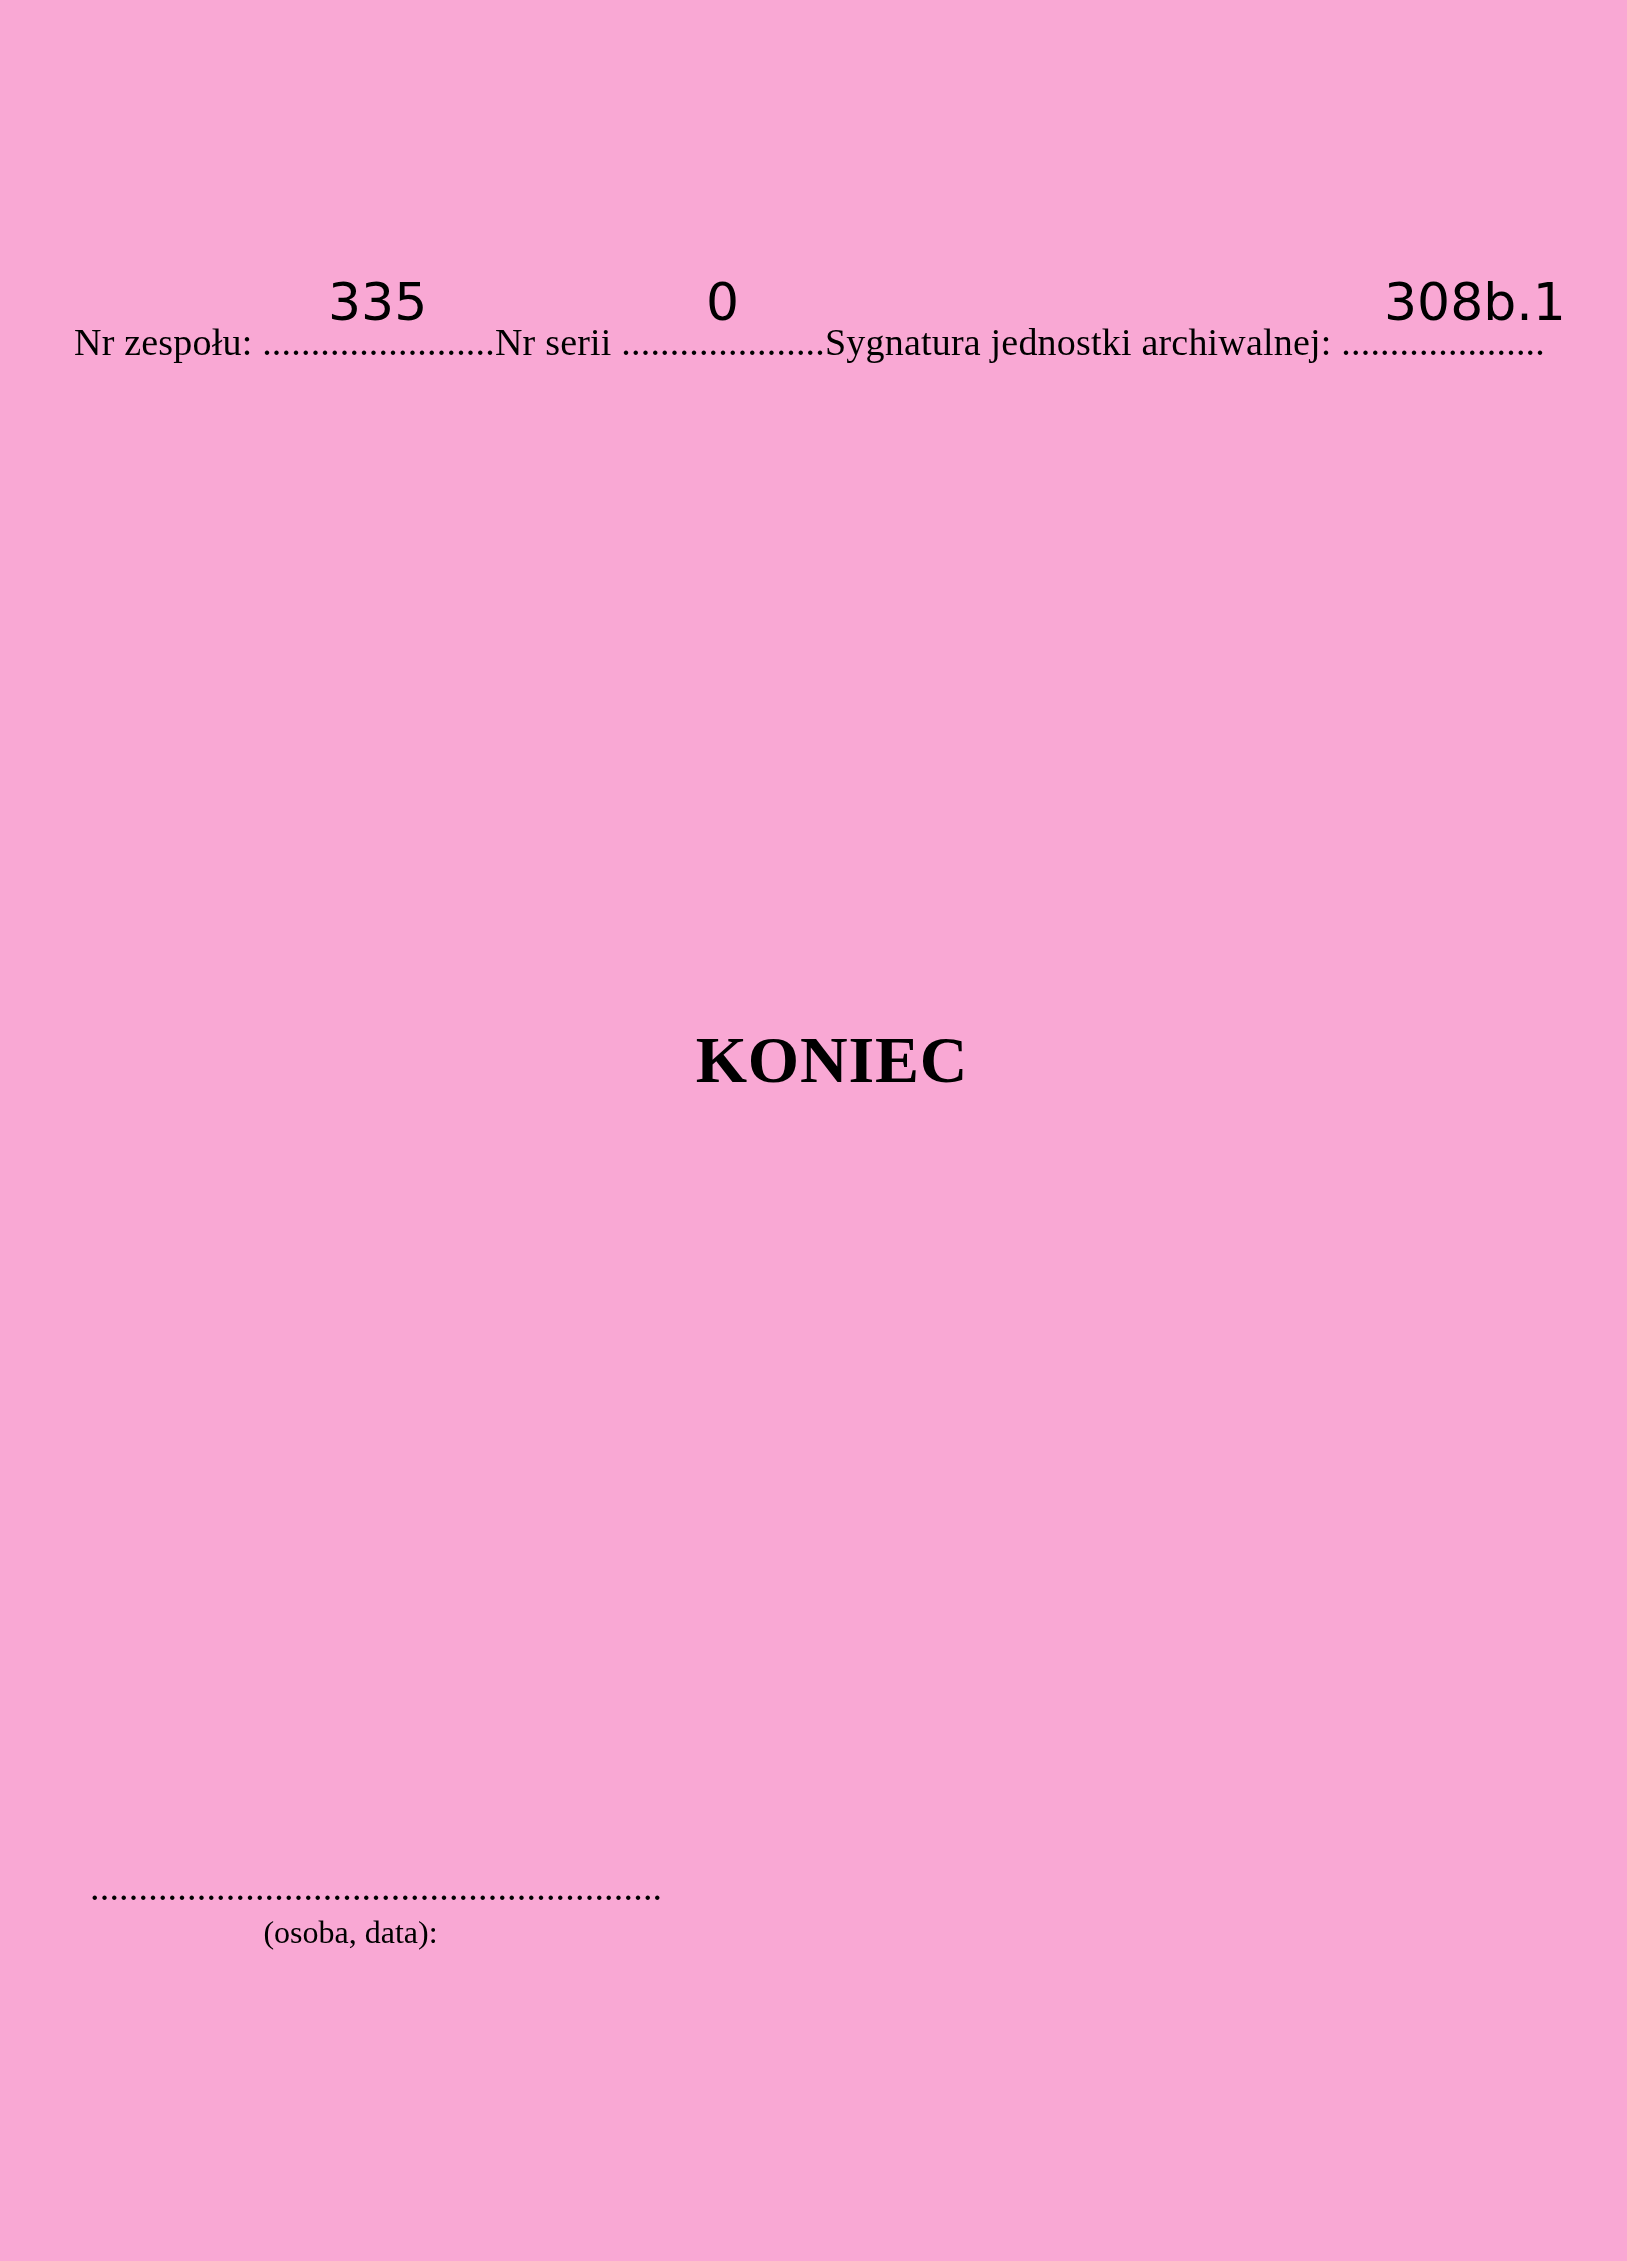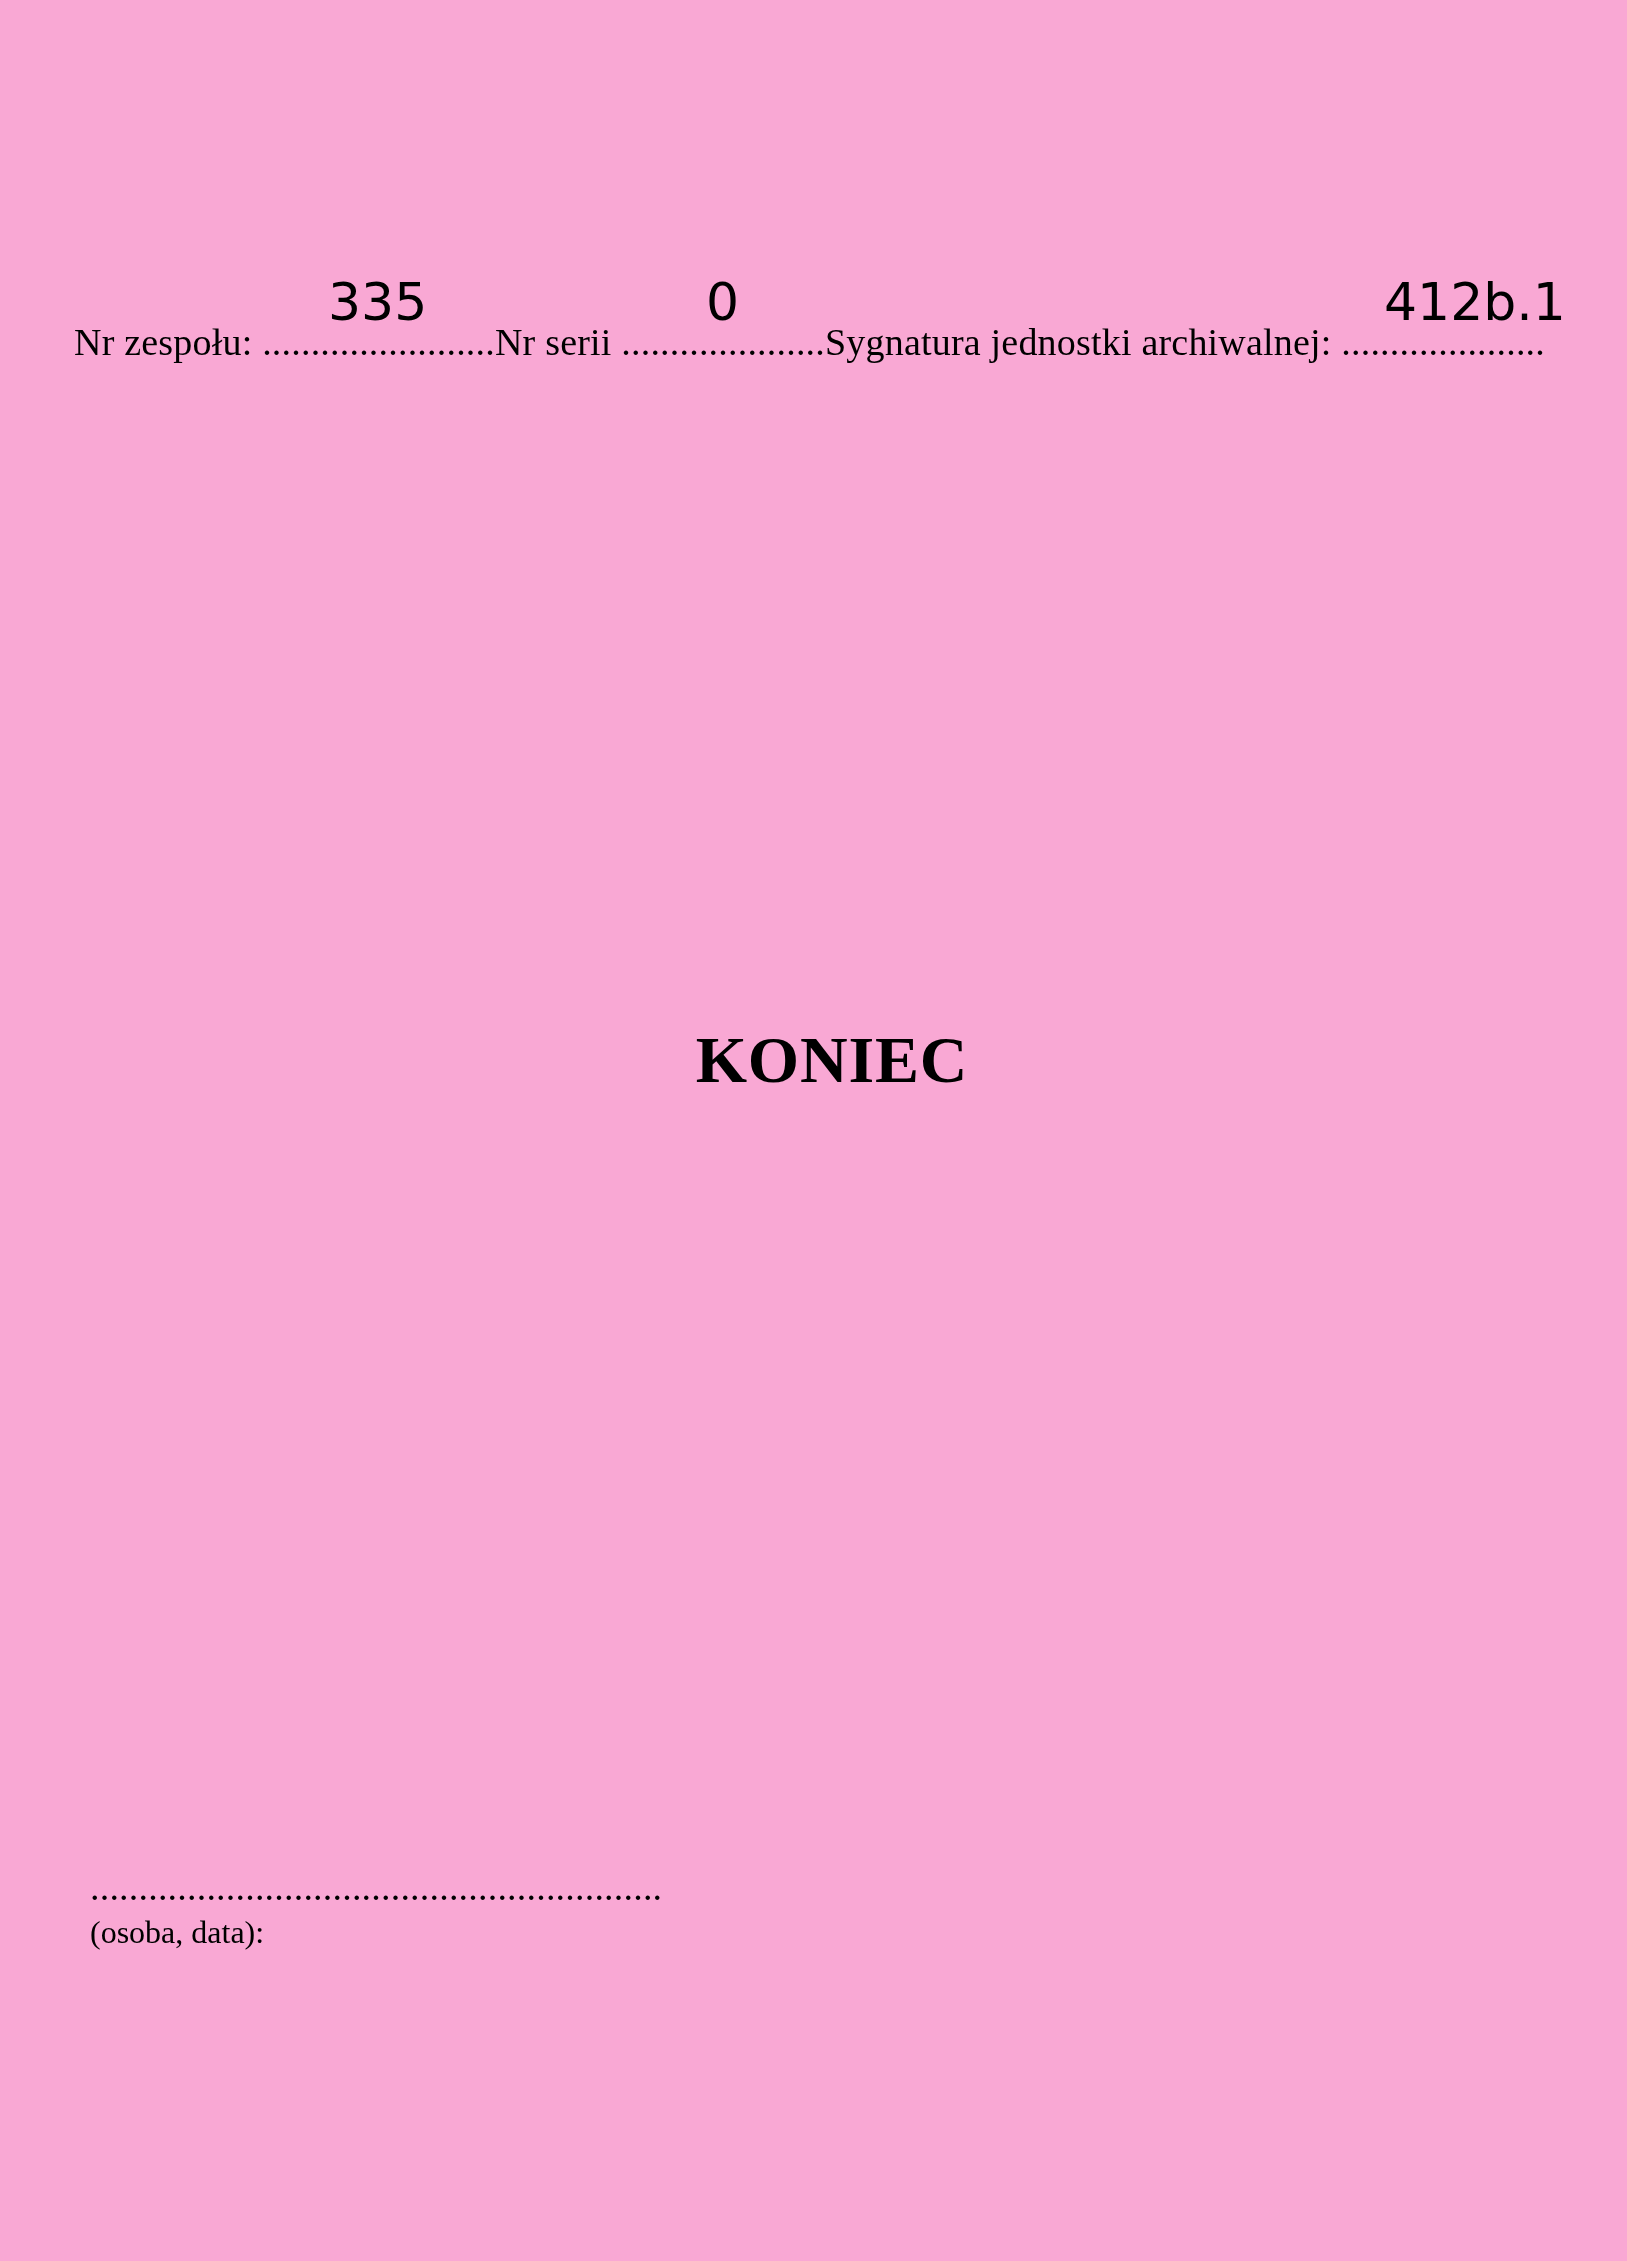--- a/index.html
+++ b/index.html
@@ -71,34 +71,34 @@
     font-size: 38px;
     line-height: 43px;
     white-space: pre;
     letter-spacing: 0.2px;
   }
   .osoba-caption {
     position: absolute;
     left: 90px;
     top: 1914px;
     width: 521px;
-    text-align: left;
+    text-align: center;
     font-size: 32px;
     line-height: 37px;
     white-space: nowrap;
   }
 </style>
 </head>
 <body>
 
 <div class="page">
 
   <div class="fill-value val-zespolu">335</div>
   <div class="fill-value val-serii">0</div>
-  <div class="fill-value val-sygnatura">412b.1</div>
+  <div class="fill-value val-sygnatura">308b.1</div>
 
   <div class="header-line">
     <span>Nr zespołu: </span><span>........................</span><span>Nr serii </span><span>.....................</span><span>Sygnatura jednostki archiwalnej: </span><span>.....................</span>
   </div>
 
   <div class="koniec">KONIEC</div>
 
   <div class="signature-line">...........................................................</div>
   <div class="osoba-caption">(osoba, data):</div>
 

